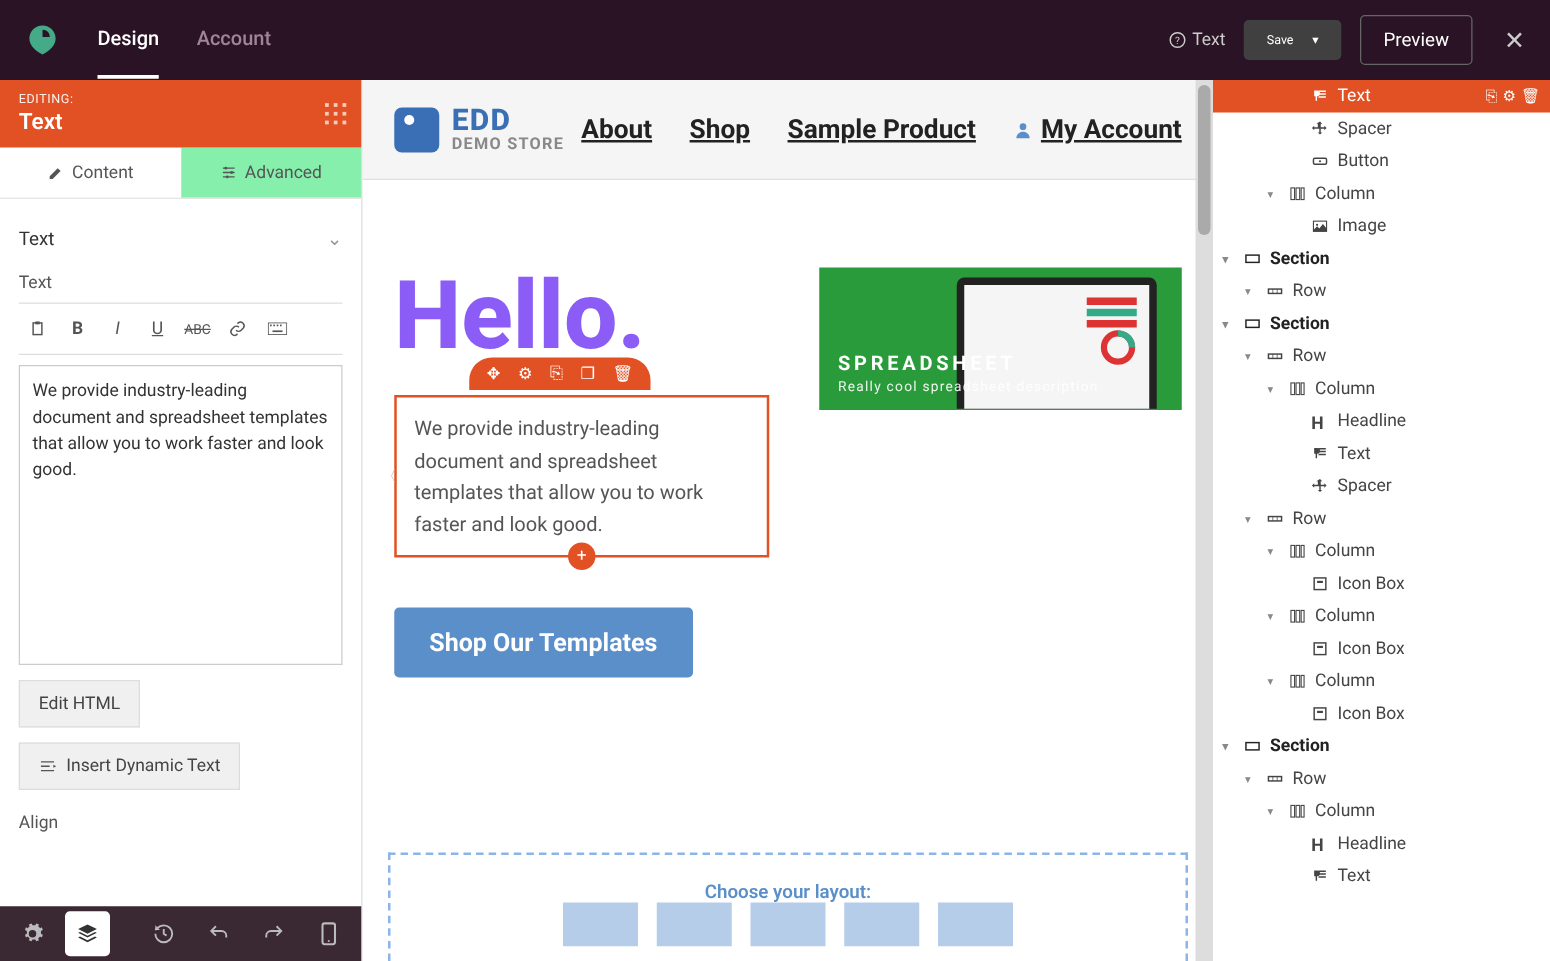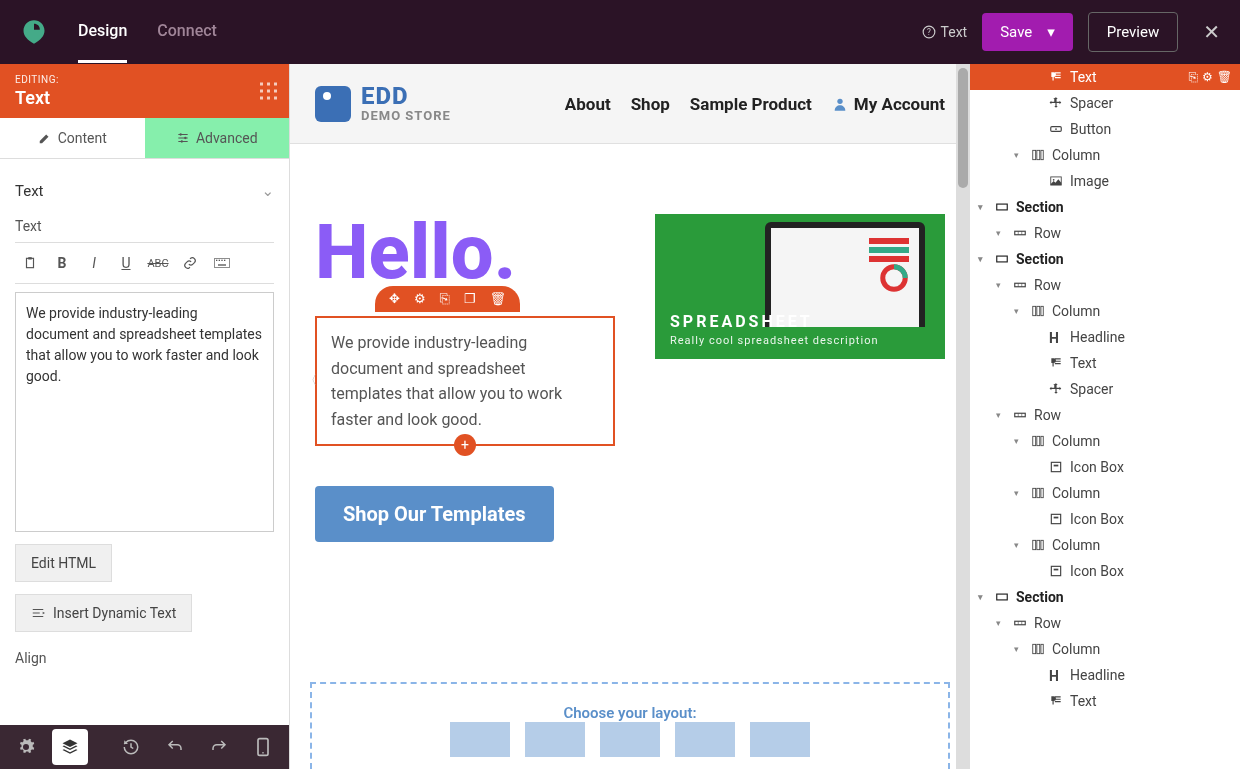--- a/index.html
+++ b/index.html
@@ -6,21 +6,21 @@
 body { width: 1240px; height: 769px; overflow: hidden; background: #fff; }
 
 
 .topbar { height: 64px; background: #2b1326; display: flex; align-items: center; padding: 0 20px; color: #fff; }
 .logo-leaf { width: 28px; height: 28px; margin-right: 30px; }
 .nav-tabs { display: flex; gap: 30px; }
 .nav-tab { color: #a08598; font-size: 16px; font-weight: 500; padding: 20px 0; cursor: pointer; }
 .nav-tab.active { color: #fff; border-bottom: 3px solid #fff; }
 .topbar-right { margin-left: auto; display: flex; align-items: center; gap: 15px; }
 .help-link { color: #ccc; font-size: 14px; display: flex; align-items: center; gap: 5px; }
-.save-btn { background: #a21caf; color: #fff; border: none; padding: 10px 18px; border-radius: 4px; font-size: 15px; display: flex; align-items: center; gap: 15px; cursor: pointer; }
+.save-btn { background: #404040; color: #fff; border: none; padding: 10px 18px; border-radius: 4px; font-size: 10px; display: flex; align-items: center; gap: 15px; cursor: pointer; }
 .preview-btn { background: transparent; color: #fff; border: 1px solid #666; padding: 10px 18px; border-radius: 4px; font-size: 15px; cursor: pointer; }
 .close-top { color: #ccc; font-size: 20px; cursor: pointer; margin-left: 10px; }
 
 
 .main { display: flex; height: calc(100% - 64px); }
 
 
 .left-panel { width: 290px; background: #fff; display: flex; flex-direction: column; border-right: 1px solid #ddd; position: relative; }
 .editing-header { background: #e15123; color: #fff; padding: 10px 15px; position: relative; }
 .editing-label { font-size: 10px; text-transform: uppercase; letter-spacing: 0.5px; opacity: 0.9; }
@@ -54,38 +54,38 @@
 .canvas-scrollbar { position: absolute; right: 0; top: 0; width: 14px; height: 100%; background: #ddd; }
 .canvas-thumb { position: absolute; right: 2px; top: 4px; width: 10px; height: 120px; background: #aaa; border-radius: 5px; }
 
 .page { background: #fff; margin: 0; }
 .page-header { background: #f5f5f5; padding: 20px 25px; display: flex; align-items: center; border-bottom: 1px solid #e0e0e0; }
 .store-logo { display: flex; align-items: center; gap: 10px; }
 .store-logo-icon { width: 36px; height: 36px; background: #3b6fb5; border-radius: 6px; position: relative; }
 .store-logo-icon::before { content: ''; position: absolute; top: 6px; left: 8px; width: 8px; height: 8px; background: #fff; border-radius: 50%; }
 .store-name { font-size: 24px; font-weight: 800; color: #3b6fb5; letter-spacing: 1px; line-height: 1; }
 .store-sub { font-size: 13px; font-weight: 700; color: #888; letter-spacing: 1px; }
-.page-nav { margin-left: auto; display: flex; gap: 20px; font-size: 17px; font-weight: 700; color: #222; }
+.page-nav { margin-left: auto; display: flex; gap: 30px; font-size: 21px; font-weight: 700; color: #222; text-decoration: underline; }
 .page-nav-item { cursor: pointer; display: flex; align-items: center; gap: 6px; }
 
 .hero { padding: 70px 25px 40px; display: flex; gap: 30px; }
 .hero-left { flex: 1; }
 .hero-title { font-size: 76px; font-weight: 800; color: #8b5cf6; line-height: 1; margin-bottom: 0; }
 
 .element-toolbar { background: #e15123; border-radius: 18px 18px 0 0; padding: 5px 14px; display: inline-flex; gap: 14px; position: relative; top: -4px; left: 60px; }
 .element-toolbar-btn { color: #fff; font-size: 13px; cursor: pointer; }
 
 .selected-text { border: 2px solid #e15123; padding: 12px 14px; font-size: 16px; color: #555; line-height: 1.6; max-width: 300px; position: relative; }
 .add-circle { position: absolute; bottom: -12px; left: 50%; transform: translateX(-50%); width: 22px; height: 22px; background: #e15123; border-radius: 50%; display: flex; align-items: center; justify-content: center; color: #fff; font-size: 14px; cursor: pointer; }
 .side-arrow { position: absolute; left: -12px; top: 50%; transform: translateY(-50%); color: #bbb; font-size: 12px; }
 
 .cta-btn { background: #5a8fc9; color: #fff; border: none; padding: 16px 28px; font-size: 20px; font-weight: 700; border-radius: 4px; margin-top: 40px; cursor: pointer; }
 
 .hero-right { width: 290px; }
-.promo-card { background: #2a9b3a; padding: 15px; color: #fff; position: relative; height: 145px; }
+.promo-card { background: #2a9b3a; padding: 15px; color: #fff; position: relative; height: 114px; }
 .promo-laptop { position: absolute; right: 20px; top: 8px; width: 160px; height: 105px; background: #222; border-radius: 6px 6px 0 0; }
 .promo-screen { position: absolute; top: 6px; left: 6px; right: 6px; bottom: 0; background: #f5f5f5; }
 .promo-bars { position: absolute; right: 10px; top: 10px; }
 .promo-bar { width: 40px; height: 6px; margin-bottom: 3px; }
 .promo-title { position: absolute; bottom: 28px; left: 15px; font-size: 16px; font-weight: 700; letter-spacing: 3px; }
 .promo-desc { position: absolute; bottom: 12px; left: 15px; font-size: 11px; letter-spacing: 1px; opacity: 0.9; }
 
 .layout-chooser { margin: 100px 20px 0; border: 2px dashed #8bb5e8; padding: 20px; text-align: center; }
 .layout-title { color: #5a8fc9; font-size: 15px; font-weight: 600; }
 .layout-options { display: flex; justify-content: center; gap: 15px; }
@@ -104,21 +104,21 @@
 </style>
 </head>
 <body>
 
 <div class="topbar">
   <svg class="logo-leaf" viewBox="0 0 24 24">
       <path fill="#4a8" d="M12 2C7 2 3 6 3 11c0 4 3 8 9 11 6-3 9-7 9-11 0-5-4-9-9-9zm0 3c3 0 5 2 5 5h-5V5z"></path>
     </svg>
   <div class="nav-tabs">
     <div class="nav-tab active">Design</div>
-    <div class="nav-tab">Connect</div>
+    <div class="nav-tab">Account</div>
   </div>
   <div class="topbar-right">
     <div class="help-link">
       <svg width="14" height="14" viewBox="0 0 24 24">
           <circle cx="12" cy="12" r="10" fill="none" stroke="#ccc" stroke-width="2"></circle>
           <text x="12" y="17" text-anchor="middle" fill="#ccc" font-size="14">?</text>
         </svg>
       <span>Text</span>
     </div>
     <button class="save-btn">

